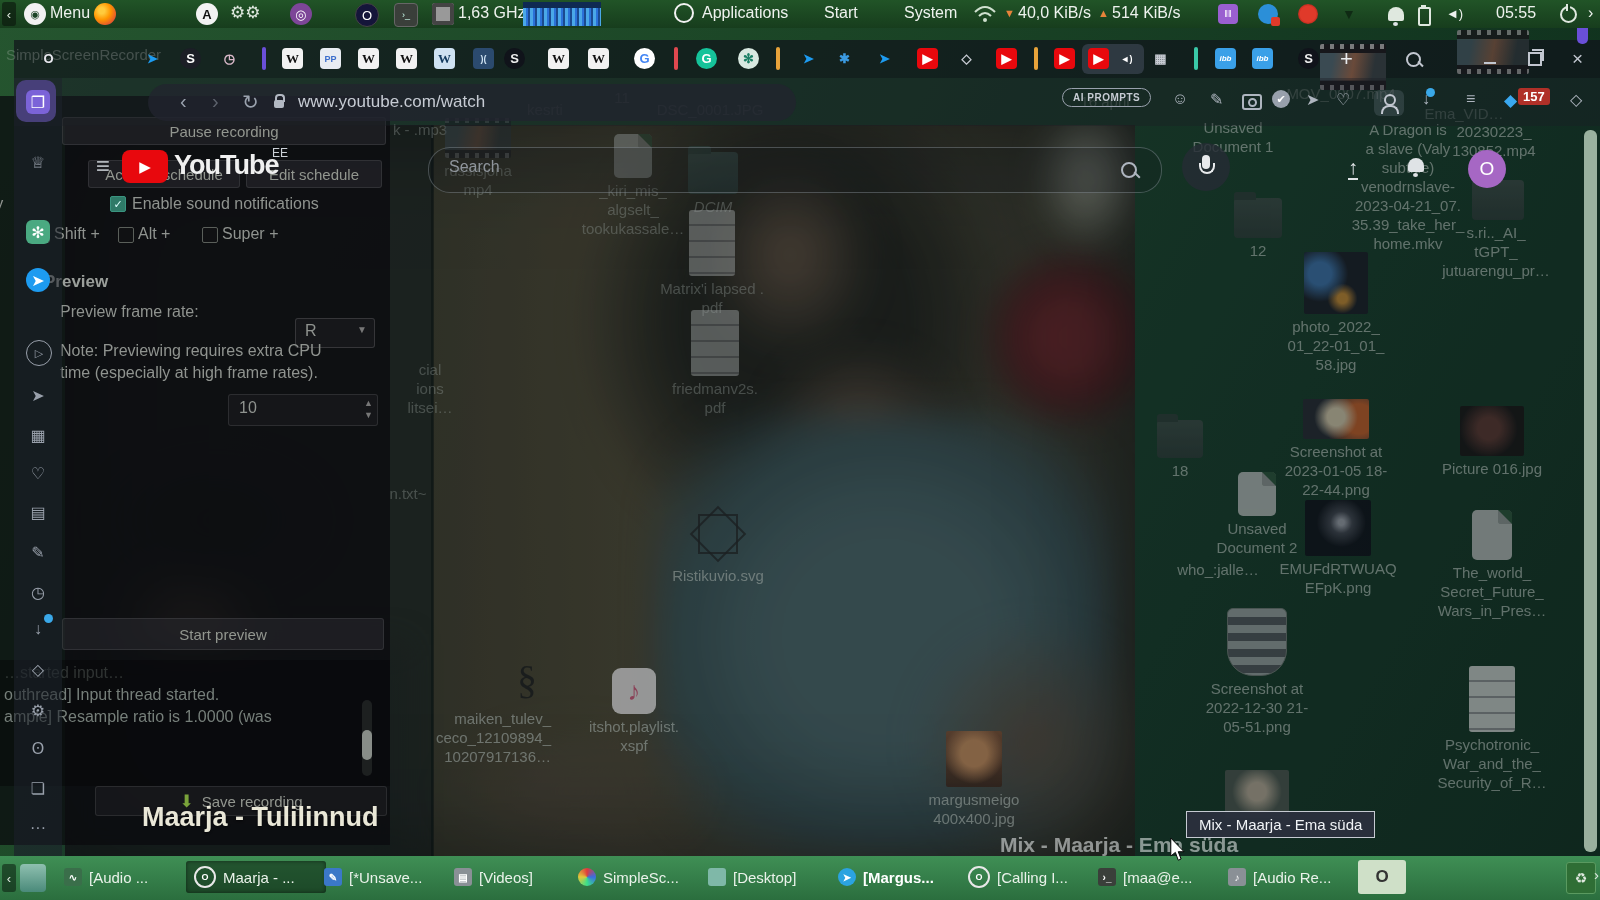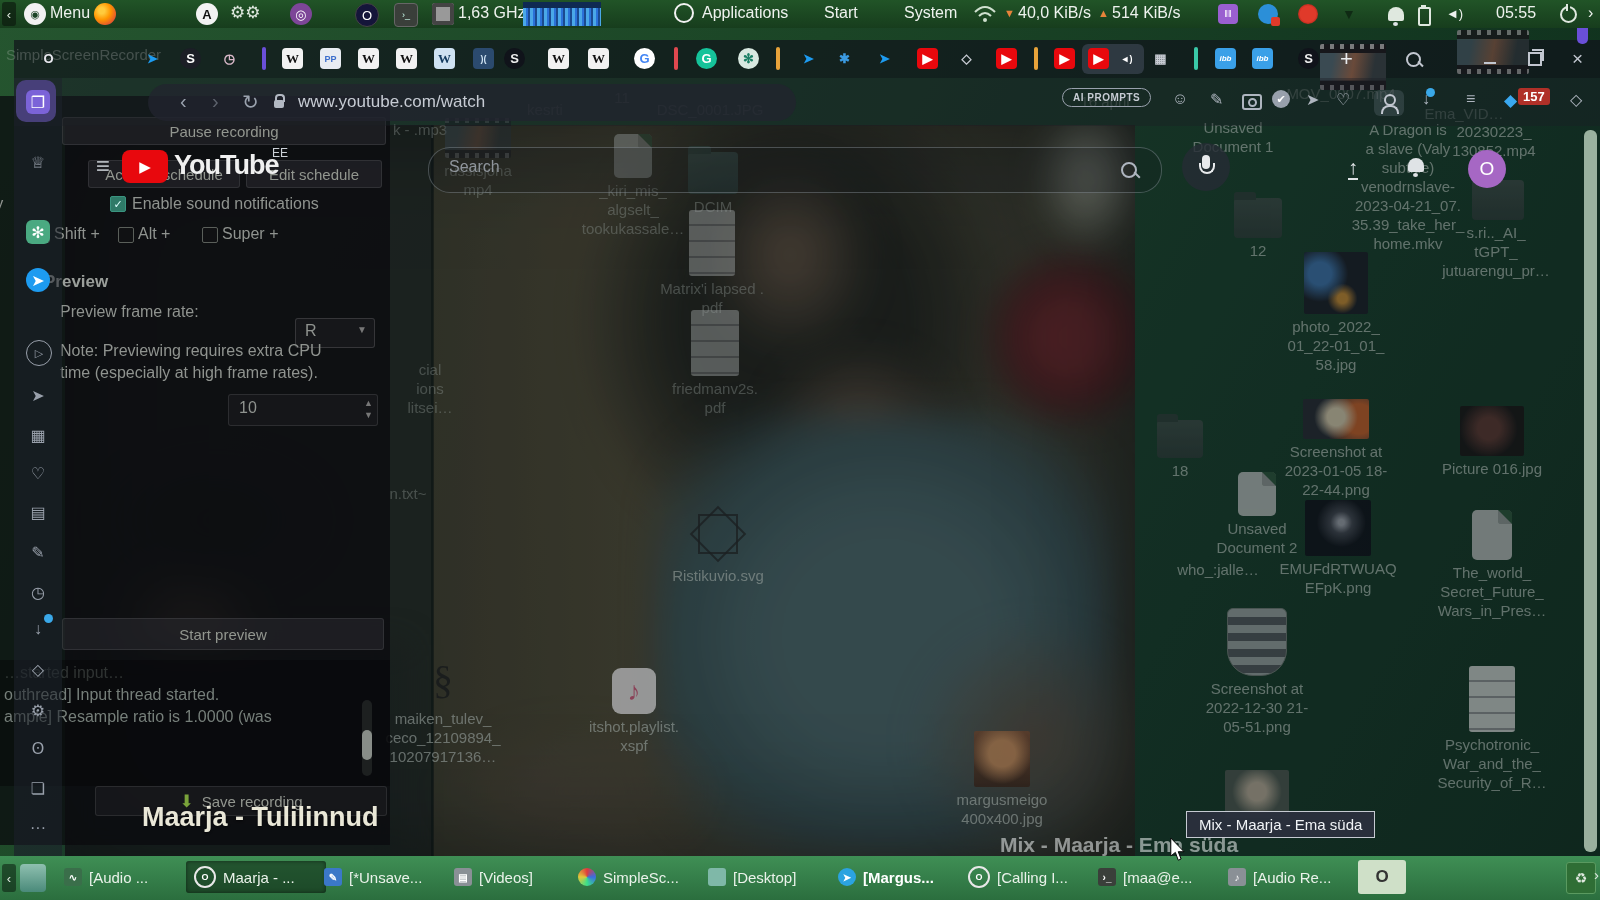--- a/index.html
+++ b/index.html
@@ -181,21 +181,21 @@
         <div class="dicn film" style="width: 66px; height: 40px;"></div>
         <div class="dlab">russisjona</div>
         <div class="dlab">mp4</div>
       </div>
       <div class="ditem dim" style="left: 548px; top: 134px;">
         <div class="dicn paper" style="width: 38px; height: 44px;"></div>
         <div class="dlab">_kiri_mis_</div>
         <div class="dlab">algselt_</div>
         <div class="dlab">tookukassale…</div>
       </div>
-      <div class="ditem dim" style="left: 628px; top: 152px;">
+      <div class="ditem dim" style="left: 628px; top: 152px; font-style: italic;">
         <div class="dicn folder" style="width: 50px; height: 42px;"></div>
         <div class="dlab">DCIM</div>
       </div>
       <div class="ditem dim" style="left: 627px; top: 210px;">
         <div class="dicn doc" style="width: 46px; height: 66px;"></div>
         <div class="dlab">Matrix'i lapsed .</div>
         <div class="dlab">pdf</div>
       </div>
       <div class="ditem dim" style="left: 630px; top: 310px;">
         <div class="dicn doc" style="width: 48px; height: 66px;"></div>
@@ -215,27 +215,27 @@
           <div class="sq a"></div>
           <div class="sq b"></div>
         </div>
         <div class="dlab">Ristikuvio.svg</div>
       </div>
       <div class="ditem" style="left: 549px; top: 668px;">
         <div class="dicn music" style="width: 44px; height: 46px;">♪</div>
         <div class="dlab">itshot.playlist.</div>
         <div class="dlab">xspf</div>
       </div>
-      <div class="ditem" style="left: 358px; top: 654px;">
+      <div class="ditem" style="left: 381px; top: 654px; align-items: flex-end;">
         <div class="dicn ornate" style="width: 48px; height: 52px;">§</div>
         <div class="dlab">maiken_tulev_</div>
         <div class="dlab">ceco_12109894_</div>
         <div class="dlab">10207917136…</div>
       </div>
-      <div class="ditem" style="left: 917px; top: 731px;">
+      <div class="ditem" style="left: 889px; top: 731px;">
         <div class="dicn th-margus" style="width: 56px; height: 56px;"></div>
         <div class="dlab">margusmeigo</div>
         <div class="dlab">400x400.jpg</div>
       </div>
       <div class="ditem" style="left: 1148px; top: 118px;">
         <div class="dlab">Unsaved</div>
         <div class="dlab">Document 1</div>
       </div>
       <div class="ditem" style="left: 1173px; top: 198px;">
         <div class="dicn folder-dark" style="width: 48px; height: 40px;"></div>

